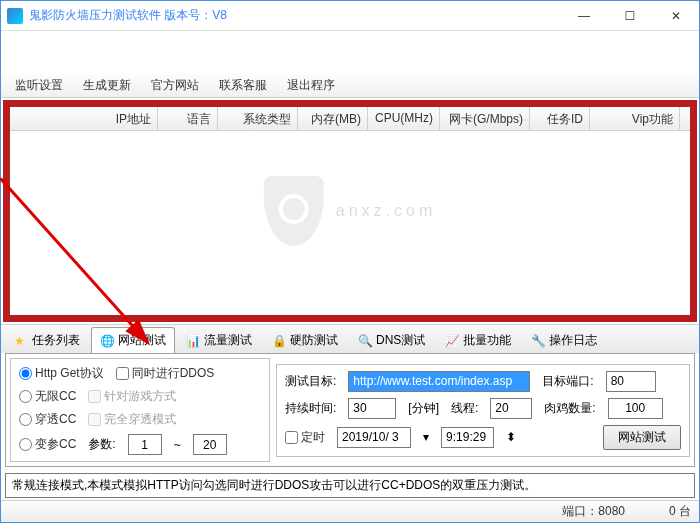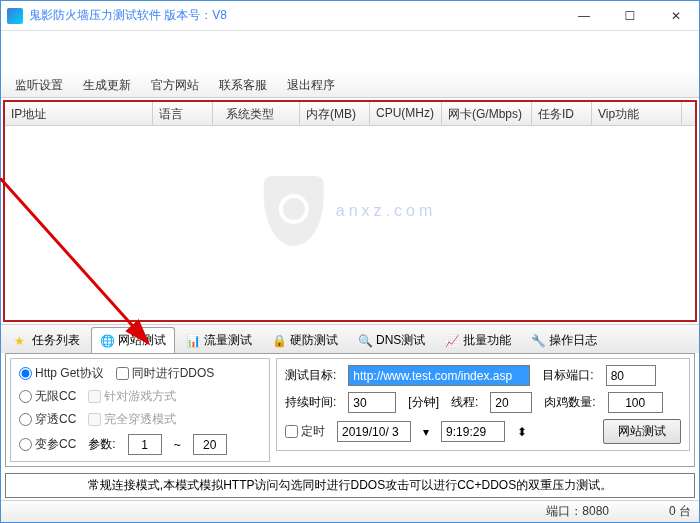--- a/index.html
+++ b/index.html
@@ -5,54 +5,54 @@
 * { box-sizing: border-box; margin: 0; padding: 0; font-family: "Microsoft YaHei", "SimSun", sans-serif; font-size: 12px; }
 body { width: 700px; height: 523px; background: #fff; position: relative; overflow: hidden; }
 .window { border: 1px solid #4a90d9; width: 700px; height: 523px; display: flex; flex-direction: column; background: #fff; }
 .titlebar { height: 30px; background: #fff; display: flex; align-items: center; padding-left: 6px; border-bottom: 1px solid #e0e0e0; }
 .titlebar .app-icon { width: 16px; height: 16px; background: linear-gradient(135deg,#3a7bd5,#00d2ff); border-radius: 2px; margin-right: 6px; }
 .titlebar .title { color: #3b82f6; flex: 1; }
 .titlebar .winbtns { display: flex; }
 .titlebar .winbtn { width: 46px; height: 30px; display: flex; align-items: center; justify-content: center; color: #333; }
 .menubar { height: 24px; background: linear-gradient(#fdfdfd,#f0f0f0); display: flex; align-items: center; padding-left: 4px; border-bottom: 1px solid #d0d0d0; margin-top: 43px; }
 .menubar .menuitem { padding: 3px 10px; color: #333; cursor: default; }
-.table-area { flex: 1; border: 2px solid #b91c1c; margin: 2px; display: flex; flex-direction: column; background: #fff; position: relative; overflow: hidden; }
+.table-area { flex: 1; border: 7px solid #b91c1c; margin: 2px; display: flex; flex-direction: column; background: #fff; position: relative; overflow: hidden; text-align: right; }
 .table-header { display: flex; height: 24px; background: linear-gradient(#fdfdfd,#ececec); border-bottom: 1px solid #d0d0d0; }
 .table-header .th { border-right: 1px solid #d0d0d0; padding: 4px 6px; color: #333; white-space: nowrap; overflow: hidden; }
 .watermark { position: absolute; top: 50%; left: 50%; transform: translate(-50%,-50%); display: flex; align-items: center; opacity: 0.25; pointer-events: none; }
 .watermark .shield { width: 60px; height: 70px; background: #bbb; border-radius: 8px 8px 50% 50% / 8px 8px 70% 70%; margin-right: 12px; position: relative; }
 .watermark .shield::after { content:""; position:absolute; width:22px; height:22px; border:4px solid #fff; border-radius:50%; top:18px; left:15px; }
 .watermark .text { line-height: 1; }
 .watermark .big { font-size: 30px; color: #888; font-weight: bold; }
-.watermark .small { font-size: 16px; color: #1d4ed8; letter-spacing: 4px; }
+.watermark .small { font-size: 16px; color: #737373; letter-spacing: 4px; }
 .tabs { display: flex; background: linear-gradient(#f9f9f9,#e8e8e8); border-top: 1px solid #d0d0d0; padding: 2px 4px 0 4px; gap: 2px; }
 .tab { padding: 4px 8px; display: flex; align-items: center; gap: 4px; border: 1px solid transparent; border-bottom: none; border-radius: 3px 3px 0 0; cursor: default; }
 .tab.active { background: #fff; border-color: #a0a0a0; }
 .tab .ticon { width: 14px; height: 14px; display: inline-block; }
 .ticon.star { color: #f5c518; }
 .ticon.globe { color: #3a7bd5; }
 .ticon.traffic { color: #d9534f; }
 .ticon.hard { color: #e67e22; }
 .ticon.dns { color: #5bc0de; }
 .ticon.batch { color: #5cb85c; }
 .ticon.log { color: #8e44ad; }
 .panel { border: 1px solid #a0a0a0; margin: 0 4px 2px 4px; padding: 4px; background: #fff; }
-.panel-row { display: flex; align-items: flex-start; gap: 6px; }
+.panel-row { display: flex; align-items: center; gap: 6px; }
 .groupbox { border: 1px solid #c0c0c0; padding: 6px 8px; display: flex; flex-direction: column; gap: 6px; }
 .left-group { width: 260px; }
 .right-group { flex: 1; }
 .radio-row { display: flex; align-items: center; gap: 12px; }
 label { color: #333; display: flex; align-items: center; gap: 3px; }
 label.disabled { color: #a0a0a0; }
 input[type="text"], input[type="number"], select { border: 1px solid #7a7a7a; padding: 2px 4px; height: 21px; font-size: 12px; }
 input.sel { background: #3399ff; color: #fff; }
 .spin { width: 42px; text-align: center; }
 .btn { border: 1px solid #707070; background: linear-gradient(#f5f5f5,#e1e1e1); padding: 3px 14px; cursor: default; border-radius: 2px; }
-.desc-row { border: 1px solid #7a7a7a; margin: 4px 4px 2px 4px; padding: 3px 6px; background: #fff; text-align: center; }
-.statusbar { height: 22px; border-top: 1px solid #d0d0d0; background: linear-gradient(#fdfdfd,#ececec); display: flex; align-items: center; justify-content: flex-end; padding: 0 8px; gap: 60px; color: #333; }
+.desc-row { border: 1px solid #7a7a7a; margin: 4px 4px 2px 4px; padding: 3px 6px; background: #fff; }
+.statusbar { height: 22px; border-top: 1px solid #d0d0d0; background: linear-gradient(#fdfdfd,#ececec); display: flex; align-items: center; justify-content: flex-end; padding: 0 8px; gap: 44px; color: #333; }
 .arrow-annotation { position: absolute; left: 0; top: 178px; width: 170px; height: 180px; pointer-events: none; z-index: 50; }
 </style>
 </head>
 <body>
 
 <div class="window">
   <div class="titlebar">
     <span class="app-icon"></span>
     <span class="title">鬼影防火墙压力测试软件  版本号：V8</span>
     <div class="winbtns">
@@ -67,21 +67,21 @@
       <div class="menuitem">生成更新</div>
       <div class="menuitem">官方网站</div>
       <div class="menuitem">联系客服</div>
       <div class="menuitem">退出程序</div>
     </div>
 
   <div class="table-area">
     <div class="table-header" id="thead">
         <div class="th" style="width: 148px;">IP地址</div>
         <div class="th" style="width: 60px;">语言</div>
-        <div class="th" style="width: 80px; margin-left: 7px;">系统类型</div>
+        <div class="th" style="width: 80px;">系统类型</div>
         <div class="th" style="width: 70px;">内存(MB)</div>
         <div class="th" style="width: 72px;">CPU(MHz)</div>
         <div class="th" style="width: 90px;">网卡(G/Mbps)</div>
         <div class="th" style="width: 60px;">任务ID</div>
         <div class="th" style="width: 90px;">Vip功能</div>
       </div>
     <div class="watermark">
       <div class="shield"></div>
       <div class="text">
         <div class="small">anxz.com</div>
@@ -180,21 +180,21 @@
           <span>肉鸡数量:</span>
           <input type="text" class="spin" style="width: 55px;" value="100">
         </div>
         <div class="radio-row">
           <label>
               <input type="checkbox" style="">
               <span>定时</span>
             </label>
           <input type="text" style="width: 74px;" value="2019/10/ 3">
           <span>▾</span>
-          <input type="text" style="width: 64px;" value="9:19:29">
+          <input type="text" style="width: 53px;" value="9:19:29">
           <span>⬍</span>
           <span style="flex:1"></span>
           <button class="btn">网站测试</button>
         </div>
       </div>
     </div>
   </div>
 
   <div class="desc-row">常规连接模式,本模式模拟HTTP访问勾选同时进行DDOS攻击可以进行CC+DDOS的双重压力测试。</div>
 

